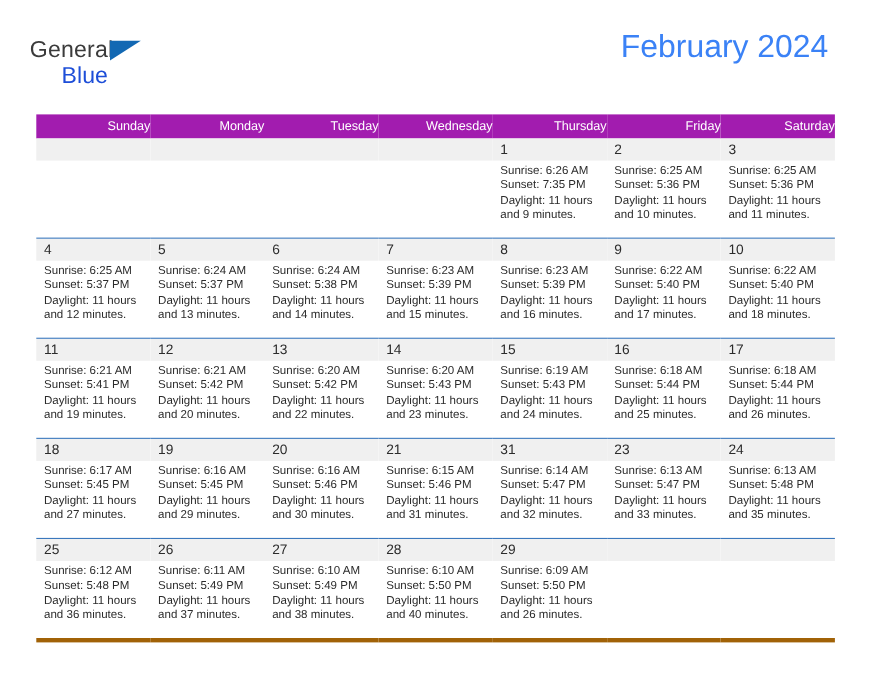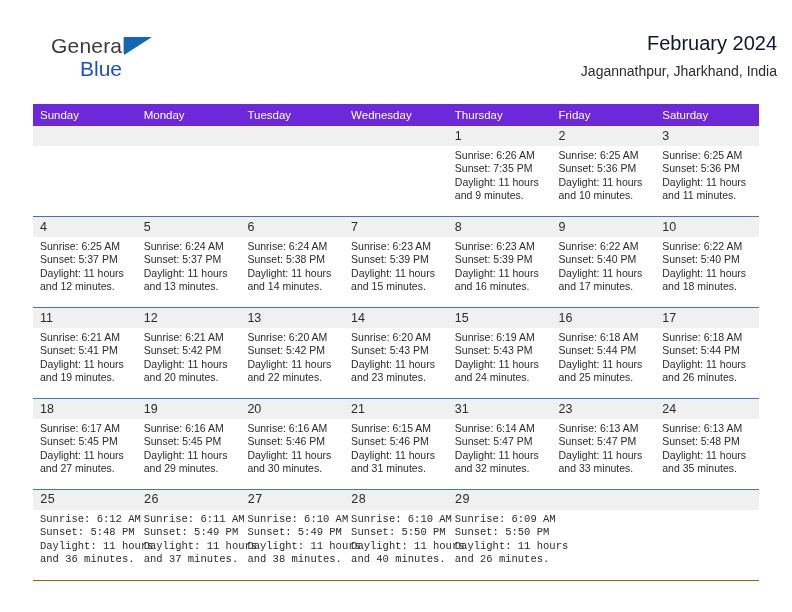--- a/index.html
+++ b/index.html
@@ -18,21 +18,21 @@
   .page {
     position: relative;
     width: 792px;
     height: 612px;
     box-sizing: border-box;
   }
 
   
   .header {
     position: absolute;
-    left: 51px;
+    left: 27px;
     top: 28px;
     width: 726px;
     height: 66px;
   }
 
   .brand {
     position: absolute;
     left: 0;
     top: 6px;
     width: 200px;
@@ -65,22 +65,22 @@
     line-height: 24px;
   }
 
   .title-block {
     position: absolute;
     right: 0;
     top: 0;
     text-align: right;
   }
   .cal-title {
-    font-size: 20px;
-    color: #0f172a;
+    font-size: 29px;
+    color: #3b82f6;
     line-height: 30px;
     white-space: nowrap;
   }
   .cal-subtitle {
     margin-top: 5px;
     font-size: 14px;
     color: #2b2b2b;
     line-height: 17px;
     white-space: nowrap;
   }
@@ -88,43 +88,42 @@
   
   .calendar {
     position: absolute;
     left: 33px;
     top: 104px;
     width: 726px;
     border-collapse: collapse;
     table-layout: fixed;
   }
   .calendar th {
-    background: #6d28d9;
+    background: #a21caf;
     color: #ffffff;
     font-size: 11.5px;
     font-weight: normal;
-    text-align: left;
+    text-align: right;
     padding: 5px 0 5px 7px;
     height: 12px;
     border: none;
   }
   .calendar td {
     vertical-align: top;
     padding: 0;
     height: 90px;
     border: none;
     border-top: 1px solid #3b78bd;
     background: #ffffff;
   }
   .calendar tr:first-child td {
     border-top: none;
   }
   .calendar tbody tr:last-child td {
-    border-bottom: 1px solid #a16207;
-    font-family: Liberation Mono, monospace;
+    border-bottom: 4px solid #a16207;
   }
 
   .cell-inner {
     height: 90px;
     box-sizing: border-box;
   }
   .daynum {
     background: #f0f0f0;
     font-size: 12.5px;
     color: #2b2b2b;
@@ -153,21 +152,20 @@
   <div class="header">
 
     <div class="brand">
       <span class="brand-general">General</span>
       <span class="brand-tri"></span>
       <span class="brand-blue">Blue</span>
     </div>
 
     <div class="title-block">
       <div class="cal-title">February 2024</div>
-      <div class="cal-subtitle">Jagannathpur, Jharkhand, India</div>
     </div>
 
   </div>
 
   <table class="calendar">
     <thead>
       <tr>
         <th>Sunday</th>
         <th>Monday</th>
         <th>Tuesday</th>

